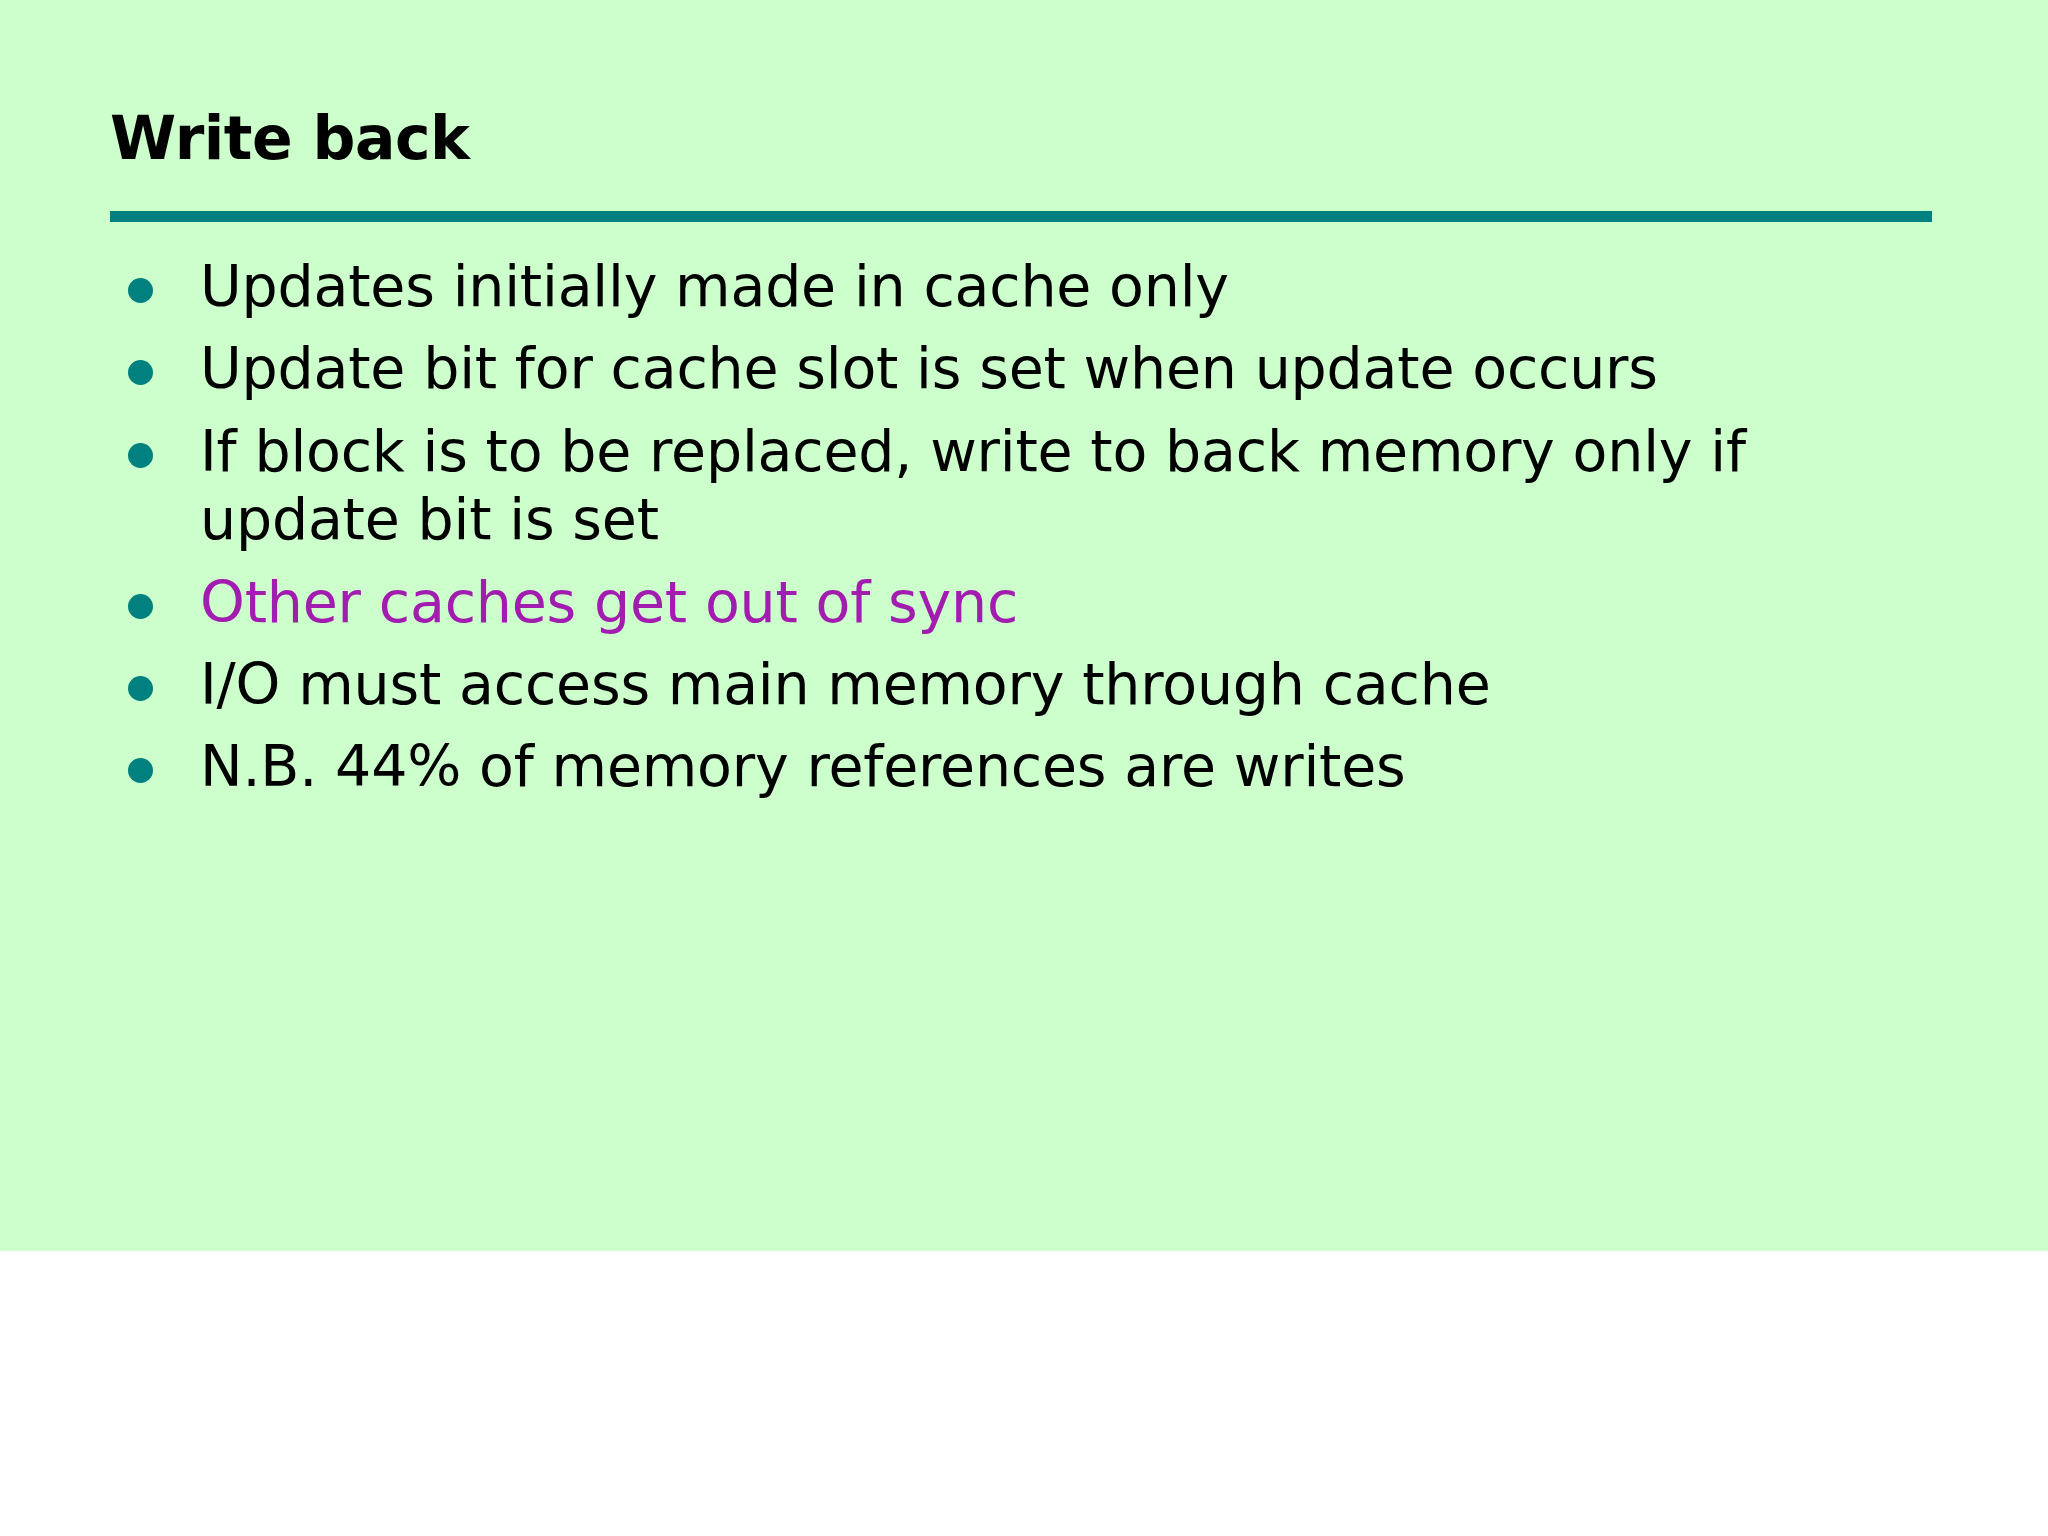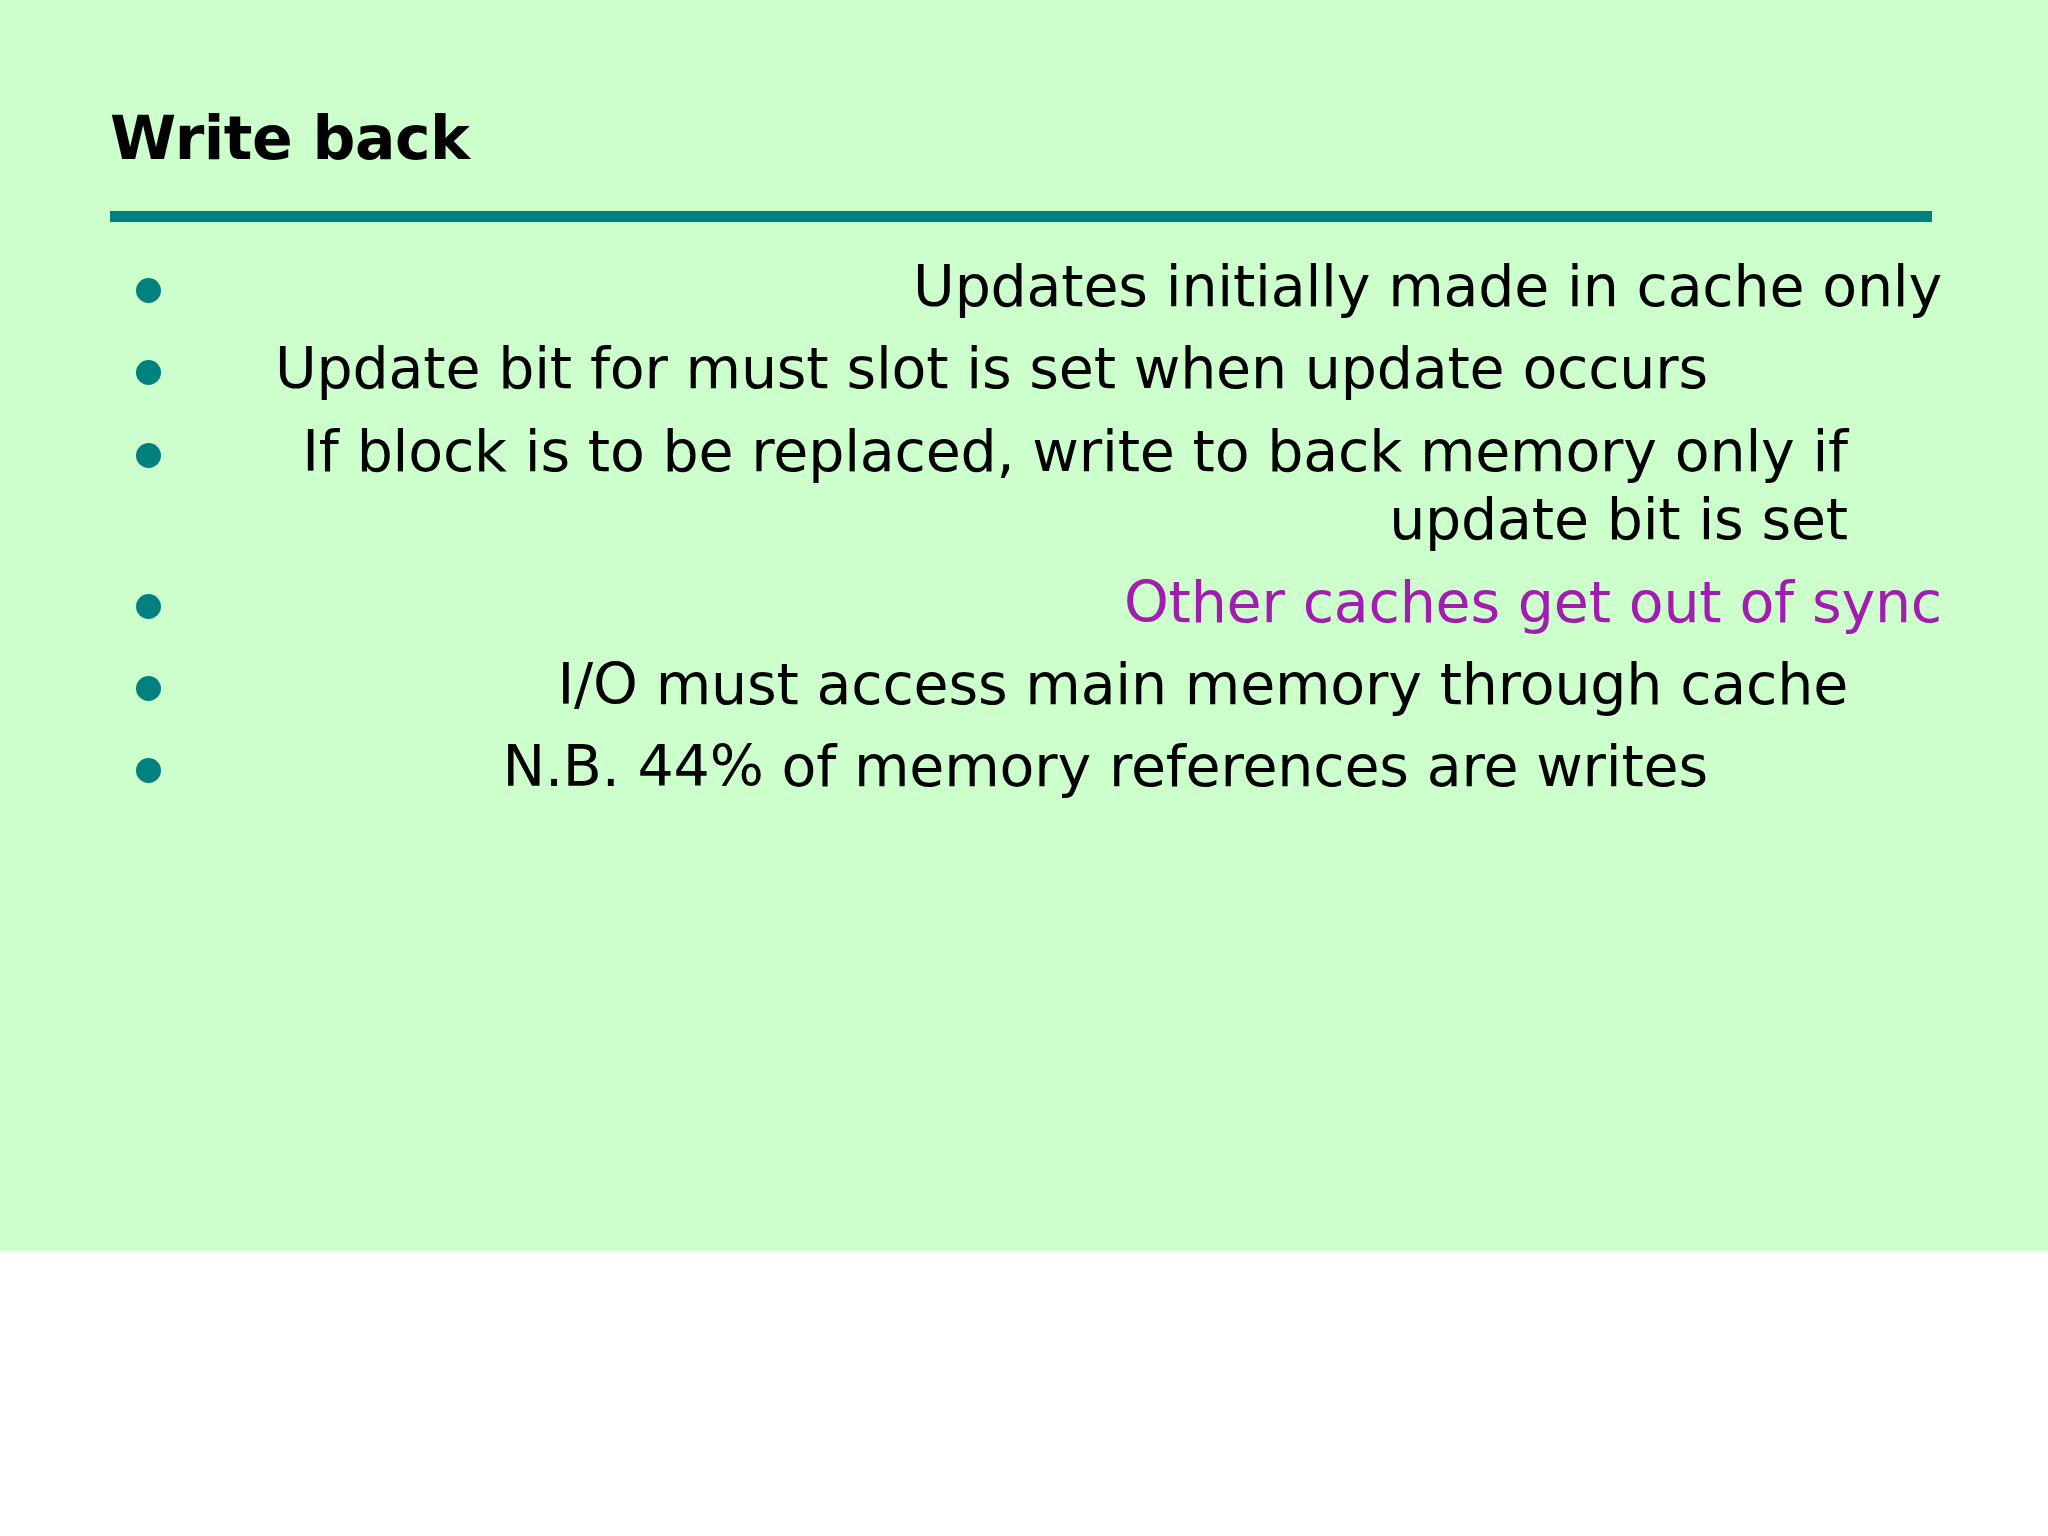--- a/index.html
+++ b/index.html
@@ -33,27 +33,26 @@
   .title-rule {
     position: absolute;
     left: 110px;
     top: 211px;
     width: 1822px;
     height: 11px;
     background: #008080;
   }
   .bullet-list {
     position: absolute;
-    left: 112px;
+    left: 104px;
     top: 252px;
     width: 1830px;
     margin: 0;
     padding: 0;
     list-style: none;
-    text-align: right;
   }
   .bullet-item {
     position: relative;
     padding-left: 96px;
     margin: 0 0 14px 0;
     font-size: 57px;
     line-height: 1.20;
     color: #000000;
     letter-spacing: -0.2px;
   }
@@ -88,21 +87,21 @@
 
   <ul class="bullet-list">
 
     <li class="bullet-item w-1" style="color: rgb(0, 0, 0);">
       <span class="bullet-marker" style="background: rgb(0, 128, 127);"></span>
       <span class="bullet-text">Updates initially made in cache only</span>
     </li>
 
     <li class="bullet-item w-2" style="color: rgb(0, 0, 0);">
       <span class="bullet-marker" style="background: rgb(0, 128, 127);"></span>
-      <span class="bullet-text">Update bit for must slot is set when update occurs</span>
+      <span class="bullet-text">Update bit for cache slot is set when update occurs</span>
     </li>
 
     <li class="bullet-item w-3" style="color: rgb(0, 0, 0);">
       <span class="bullet-marker" style="background: rgb(0, 128, 127);"></span>
       <span class="bullet-text">If block is to be replaced, write to back memory only if update bit is set</span>
     </li>
 
     <li class="bullet-item w-4" style="color: #a21caf;">
       <span class="bullet-marker" style="background: rgb(0, 128, 127);"></span>
       <span class="bullet-text">Other caches get out of sync</span>

